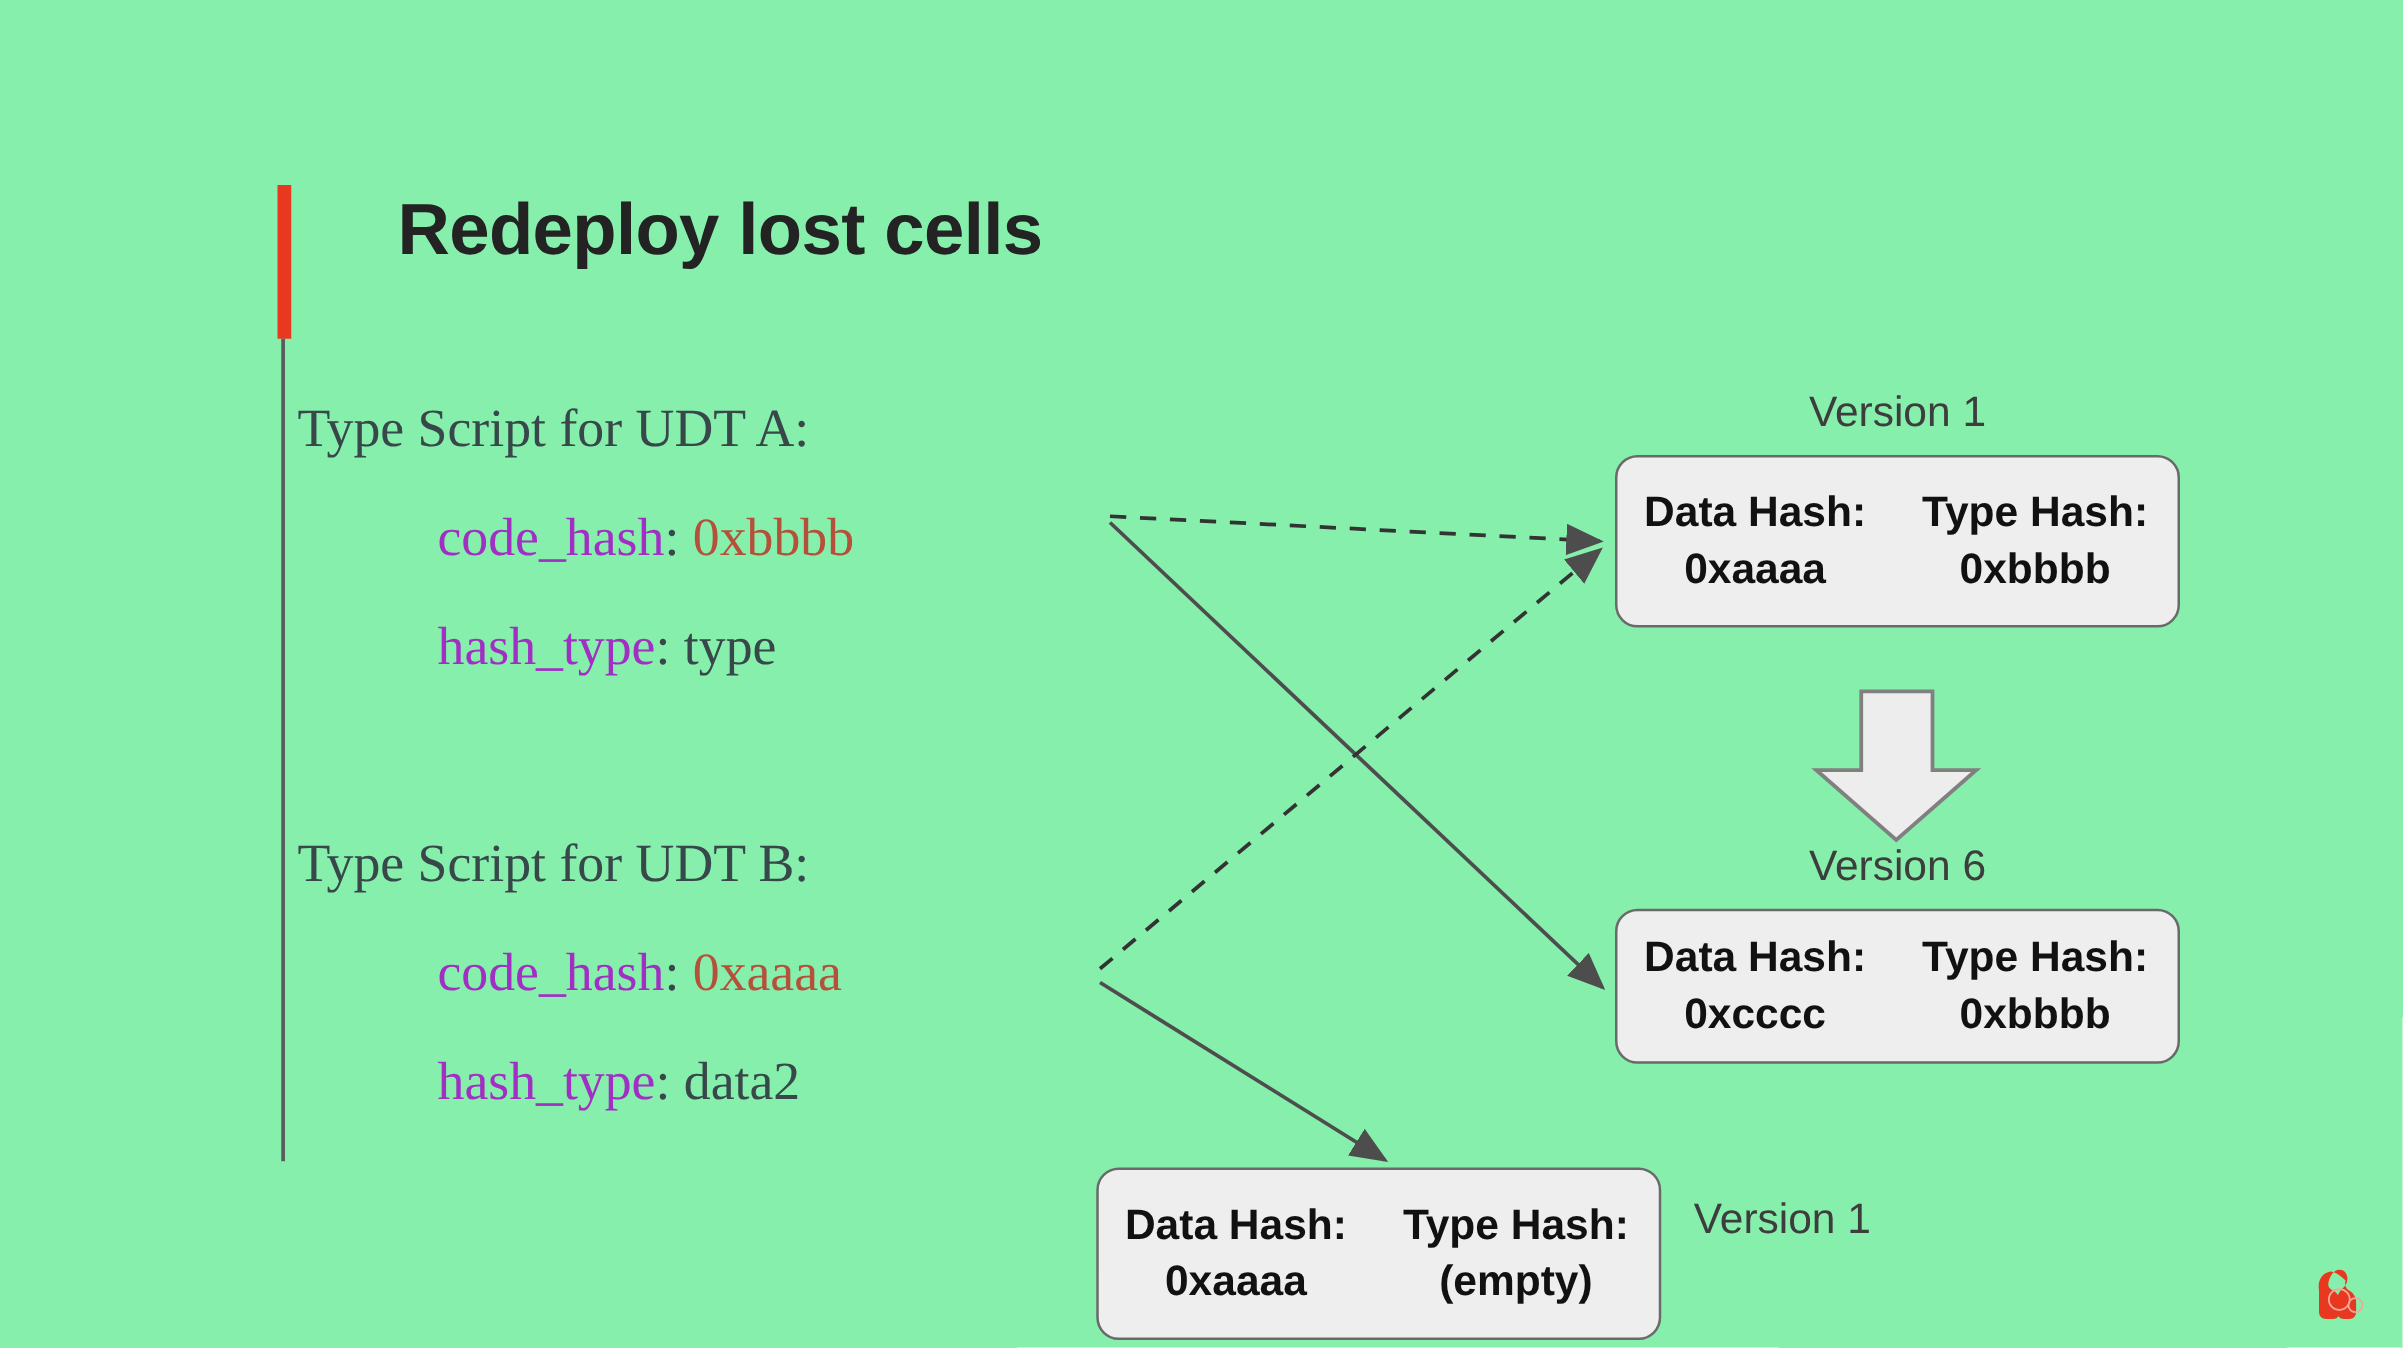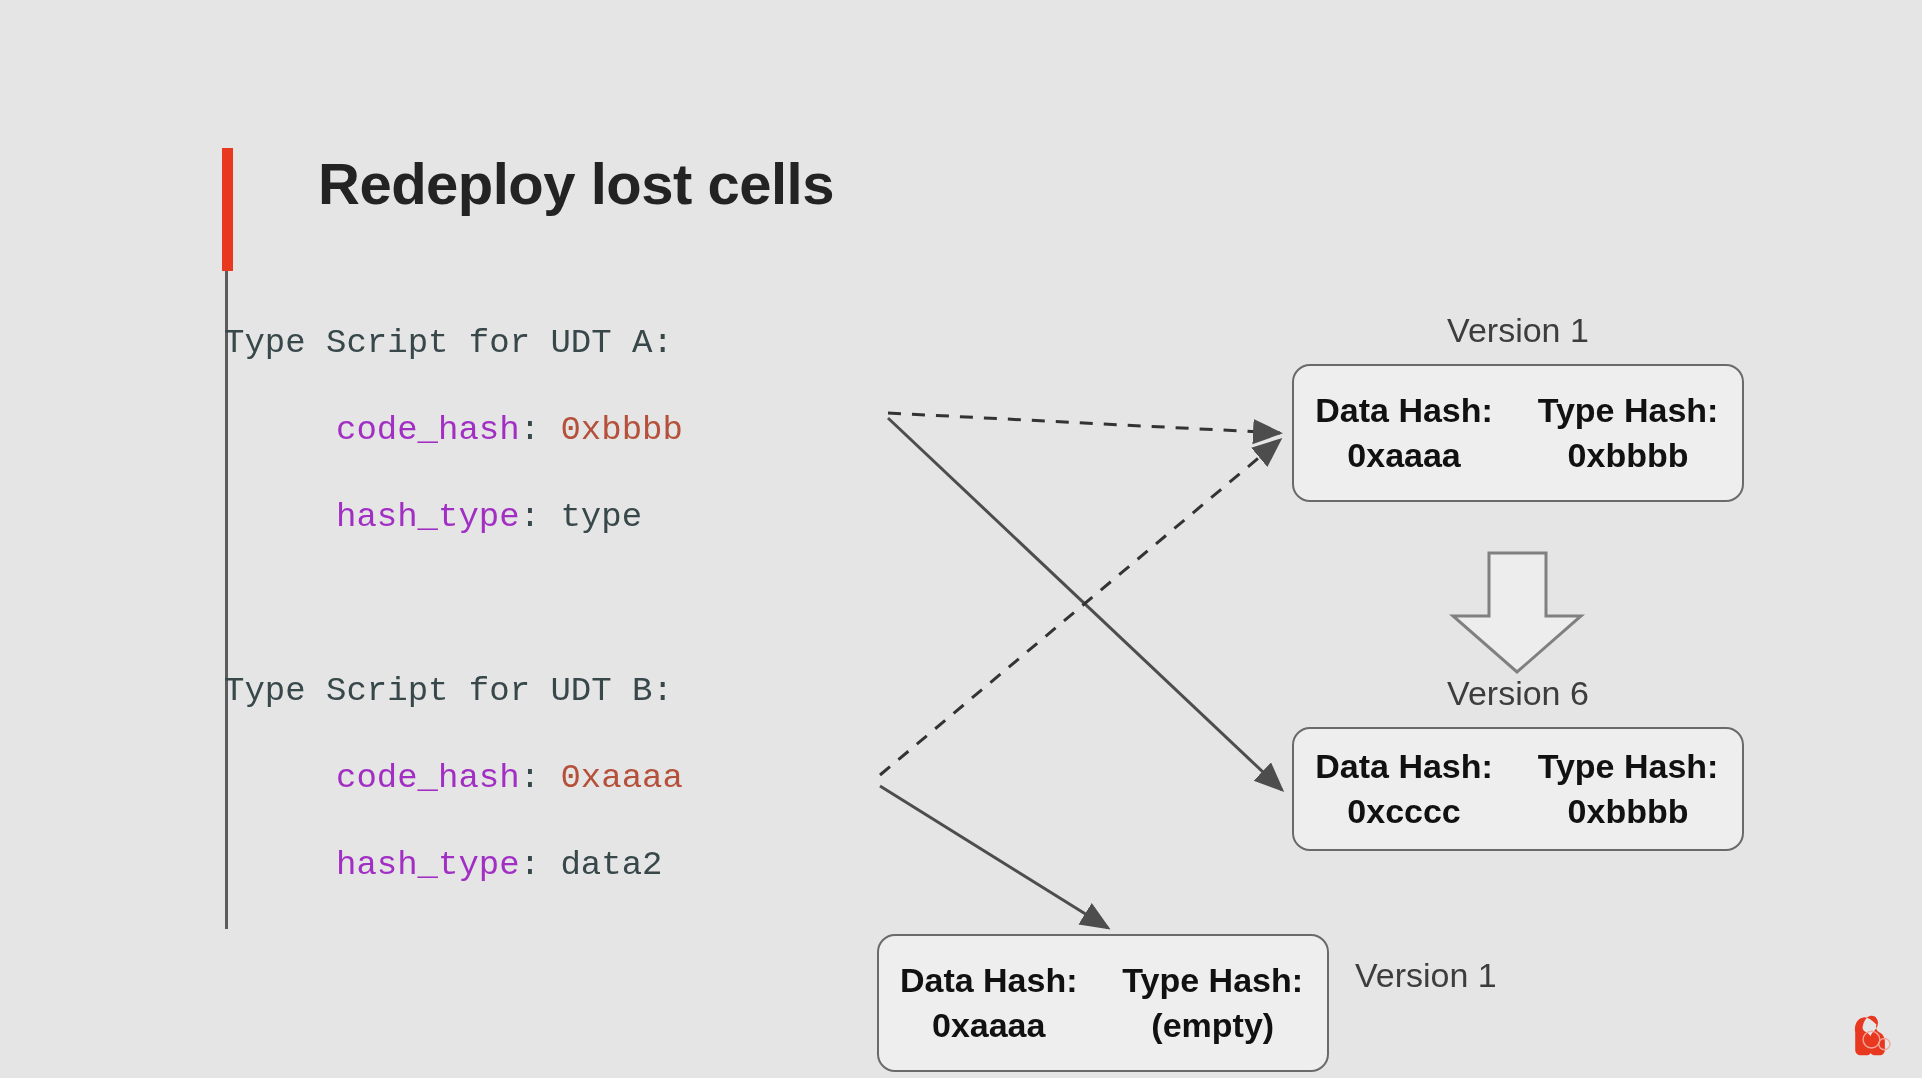--- a/index.html
+++ b/index.html
@@ -8,21 +8,21 @@
     background: #f7f7f7;
   }
   body {
     font-family: "Liberation Sans", sans-serif;
     -webkit-font-smoothing: antialiased;
   }
   #slide {
     position: relative;
     width: 1922px;
     height: 1078px;
-    background: #e5e5e5;
+    background: #86efac;
     overflow: hidden;
   }
 
   
   #title-accent-bar {
     position: absolute;
     left: 222px;
     top: 148px;
     width: 11px;
     height: 123px;
@@ -43,24 +43,24 @@
     font-size: 58px;
     font-weight: 700;
     letter-spacing: -0.5px;
     color: #232323;
     white-space: nowrap;
   }
 
   
   #code-block {
     position: absolute;
-    left: 224px;
+    left: 238px;
     top: 300px;
-    font-family: Liberation Mono, monospace;
-    font-size: 34px;
+    font-family: Liberation Serif, serif;
+    font-size: 43px;
     line-height: 87px;
     white-space: pre;
     color: #37474a;
   }
   .code-line { height: 87px; }
   .code-line.indent { padding-left: 112px; }
   .code-line.spacer { height: 87px; }
   .tok-plain { color: #37474a; }
   .tok-key   { color: #a12fc4; }
   .tok-punc  { color: #37474a; }

